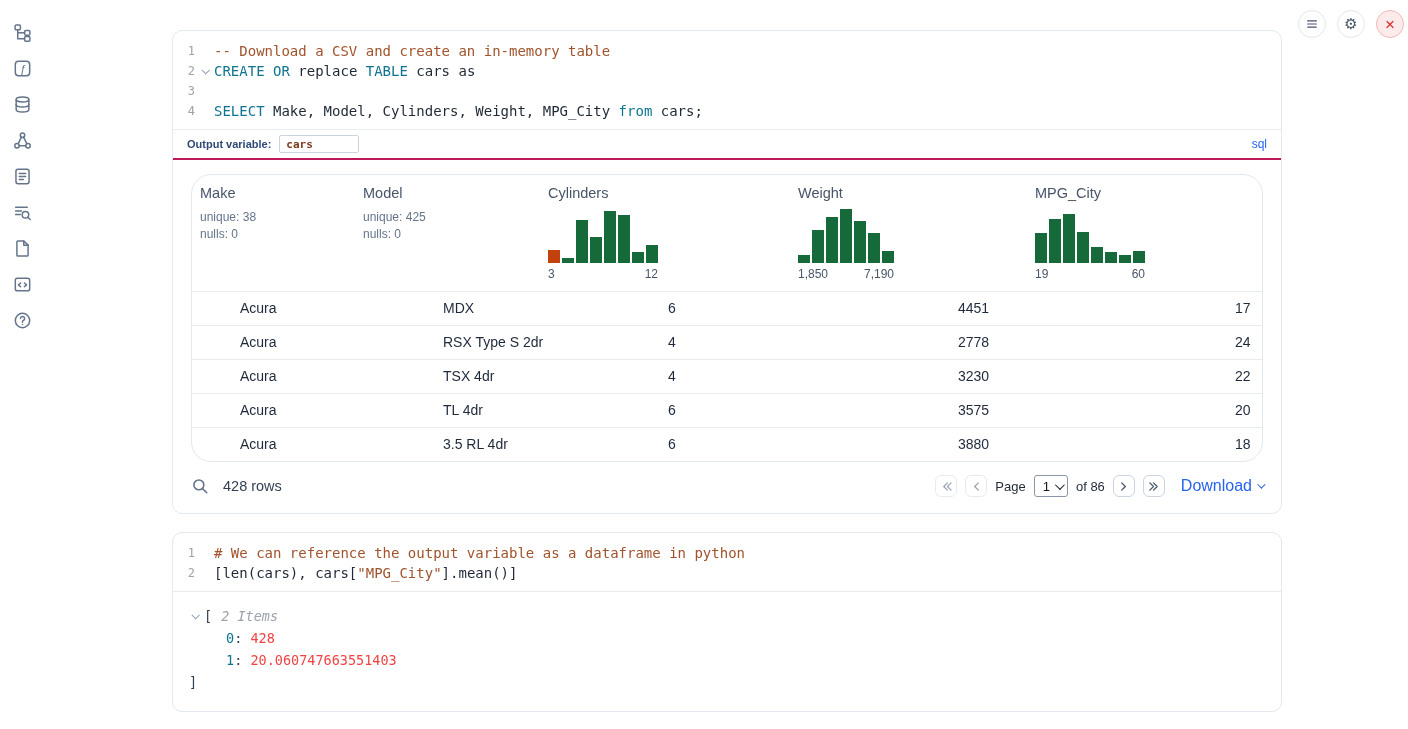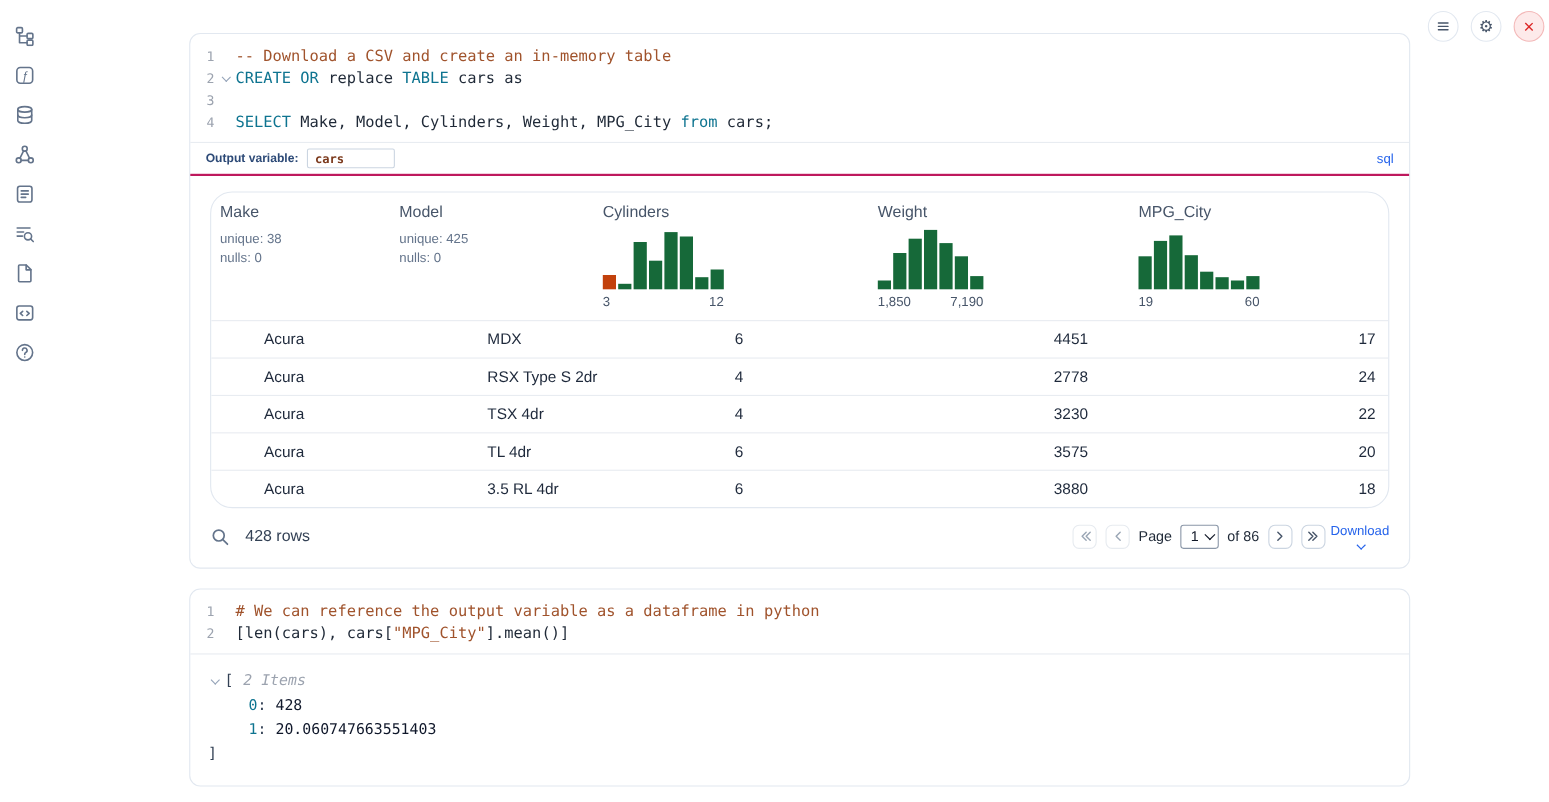--- a/index.html
+++ b/index.html
@@ -90,36 +90,36 @@
     width:22px; height:22px; border:1px solid #cbd5e1; border-radius:6px; background:#fff;
     color:#475569; display:flex; align-items:center; justify-content:center; cursor:pointer;
   }
   .pg-btn.ghost { border-color:#e7ebf0; color:#9aa6b5; }
   .pg-text { font-size:13px; color:#1f2937; }
   .page-select {
     height:22px; border:1px solid #8b97a8; border-radius:3px; padding:0 5px 0 8px;
     display:flex; align-items:center; gap:5px; font-size:13px; color:#111827; cursor:pointer; background:#fff;
   }
   .chev-down { width:7px; height:7px; border-right:1.3px solid currentColor; border-bottom:1.3px solid currentColor; transform:rotate(45deg) translateY(-2px); }
-  .download-link { margin-left:5px; color:var(--accent); font-size:12px; display:flex; align-items:center; gap:5px; cursor:pointer;flex-direction:column; }
+  .download-link { margin-left:16px; color:var(--accent); font-size:16px; display:flex; align-items:center; gap:5px; cursor:pointer; }
   .download-link .chev-down { width:6px; height:6px; }
 
   
   .py-output {
     border-top:1px solid #e8ecf1; padding:13px 0 18px 16px;
     font-family:"DejaVu Sans Mono", monospace; font-size:13.5px; line-height:22px;
   }
   .tree-head { display:flex; align-items:center; }
   .tree-chev { width:12px; display:flex; align-items:center; justify-content:center; margin-right:3px; cursor:pointer; }
   .tree-chev::after { content:''; width:5px; height:5px; border-right:1.3px solid #94a3b8; border-bottom:1.3px solid #94a3b8; transform:rotate(45deg) translateY(-1px); }
   .bracket { color:#334155; }
   .tree-items-label { color:#9ca3af; font-style:italic; margin-left:9px; }
   .tree-entry { padding-left:37px; }
   .tree-key { color:#0e7490; }
-  .tree-val { color:#0f172a; }
+  .tree-val { color:#ef4444; }
 </style>
 </head>
 <body>
 
 <aside class="sidebar">
   <span class="side-icon">
     <svg viewBox="0 0 18 18" class="stroke-ic">
         <rect x="2" y="2" width="5" height="4.5" rx="1"></rect>
         <rect x="11" y="7" width="5" height="4.5" rx="1"></rect>
         <rect x="11" y="12.8" width="5" height="4.5" rx="1"></rect>

